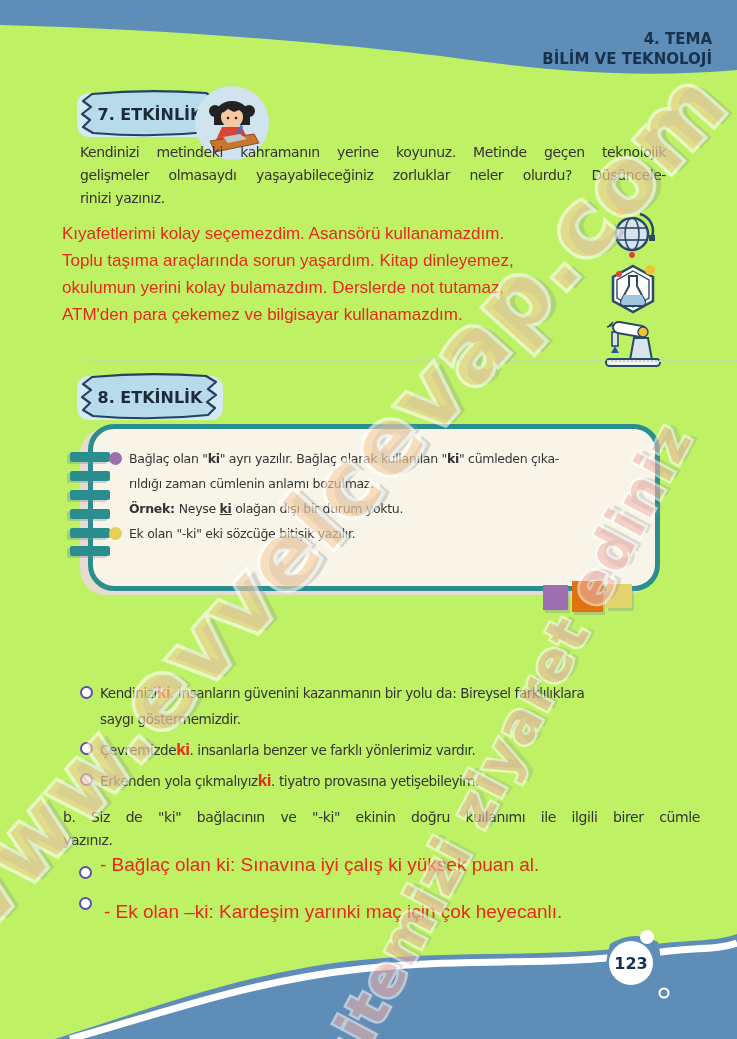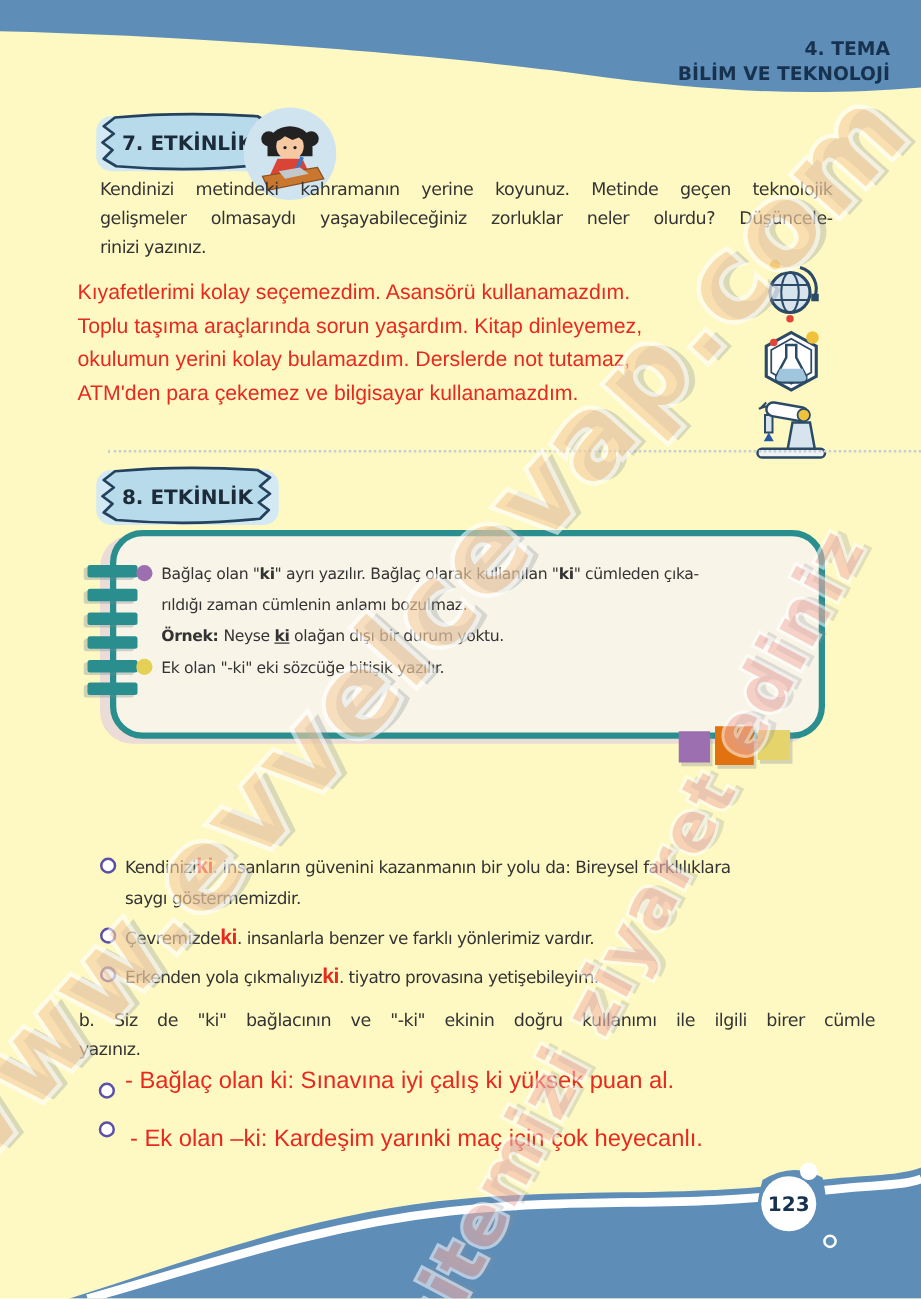--- a/index.html
+++ b/index.html
@@ -1,16 +1,16 @@
 <!DOCTYPE html>
 <html><head>
 <meta charset="utf-8">
 <style>
   html,body{margin:0;padding:0;background:#fff;}
-  .page{position:relative;width:737px;height:1039px;background:#fef9c3;overflow:hidden;
+  .page{position:relative;width:737px;height:1039px;background:#bef264;overflow:hidden;
         font-family:"DejaVu Sans",sans-serif;color:#333;}
   svg{display:block;}
   .abs{position:absolute;}
   
   .hand{font-size:14px;letter-spacing:-0.4px;color:#333;}
   .hand .tline{height:23px;line-height:23px;white-space:nowrap;}
   .hand .tline.just{white-space:normal;text-align:justify;text-align-last:justify;}
   
   .redprint{font-family:"Liberation Sans",sans-serif;color:#e8291f;font-size:17px;}
   .redprint .tline{height:27px;line-height:27px;white-space:nowrap;}

